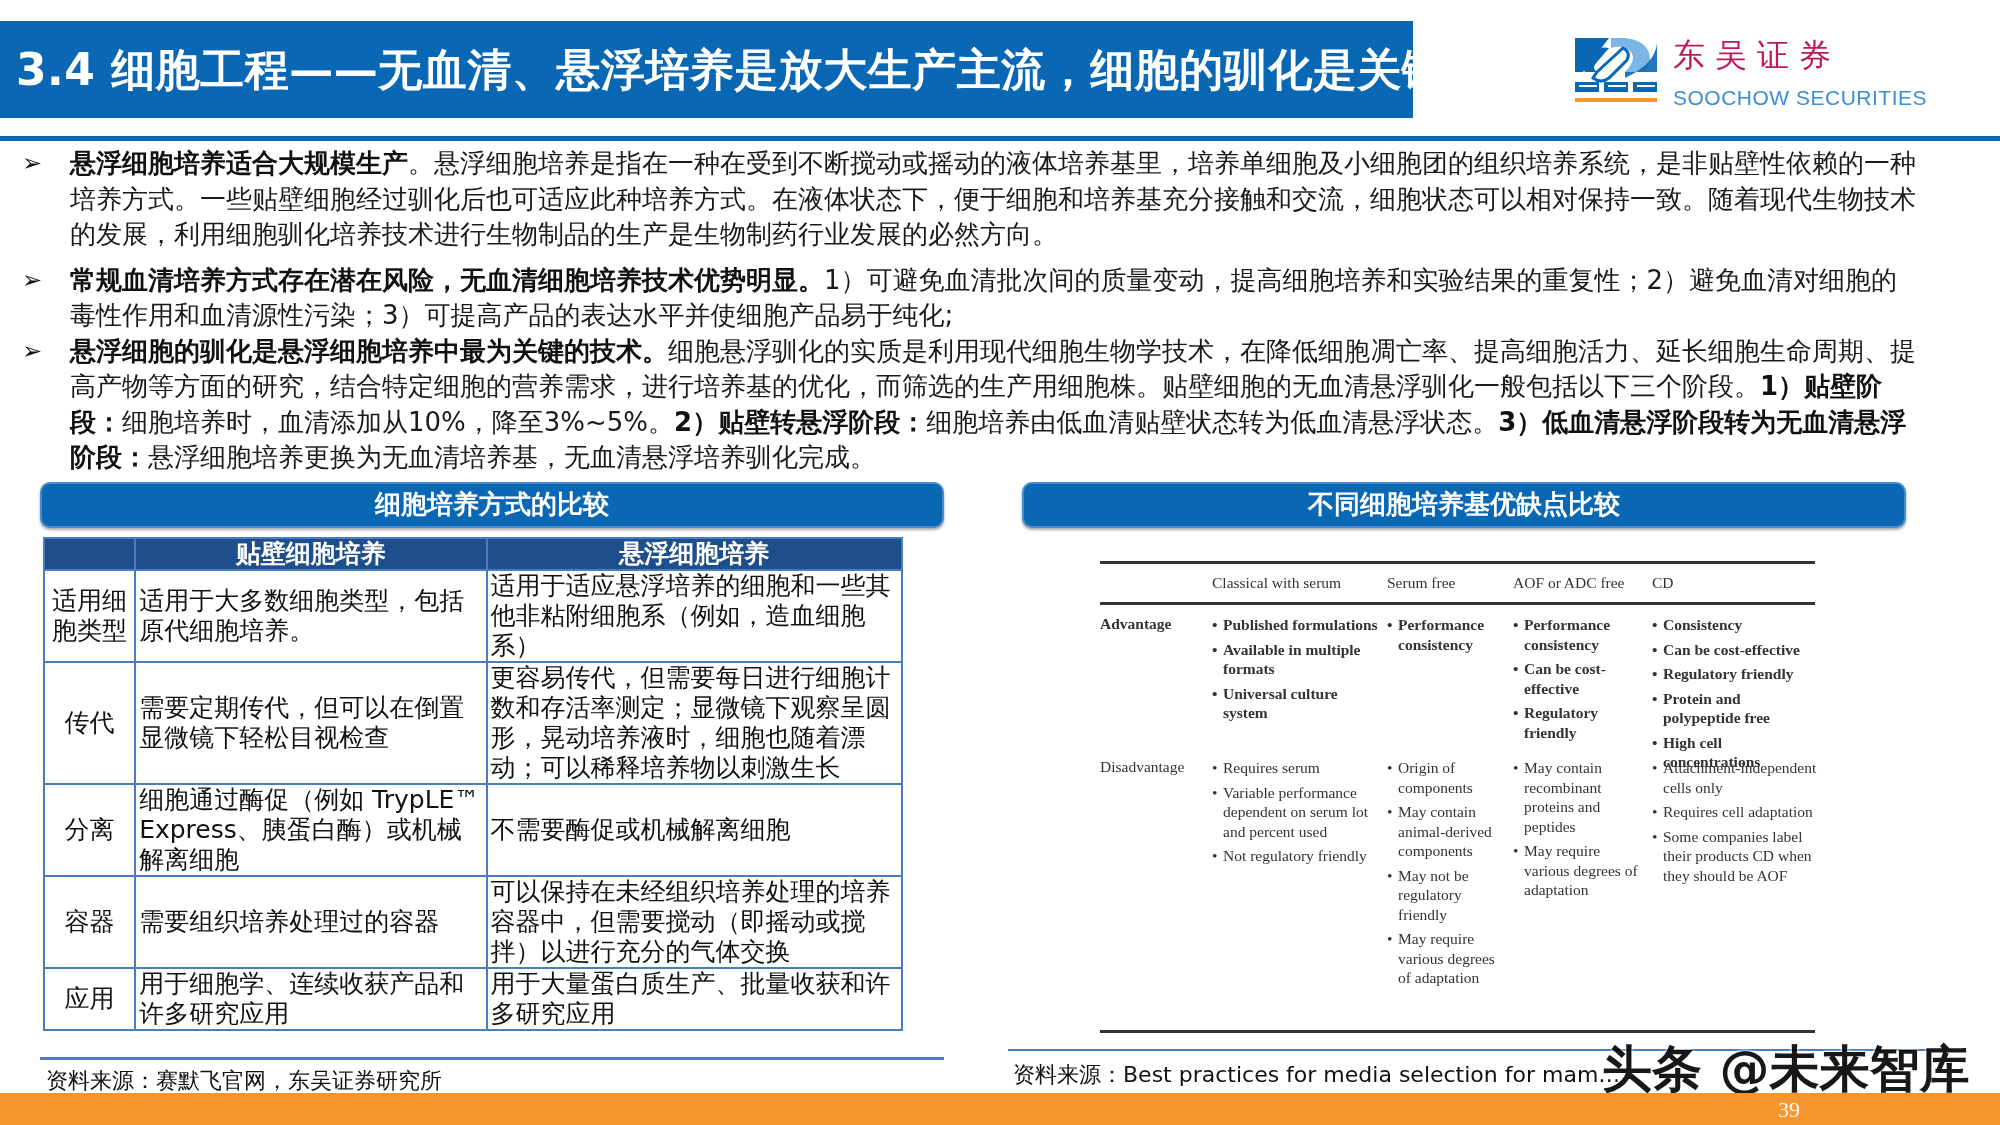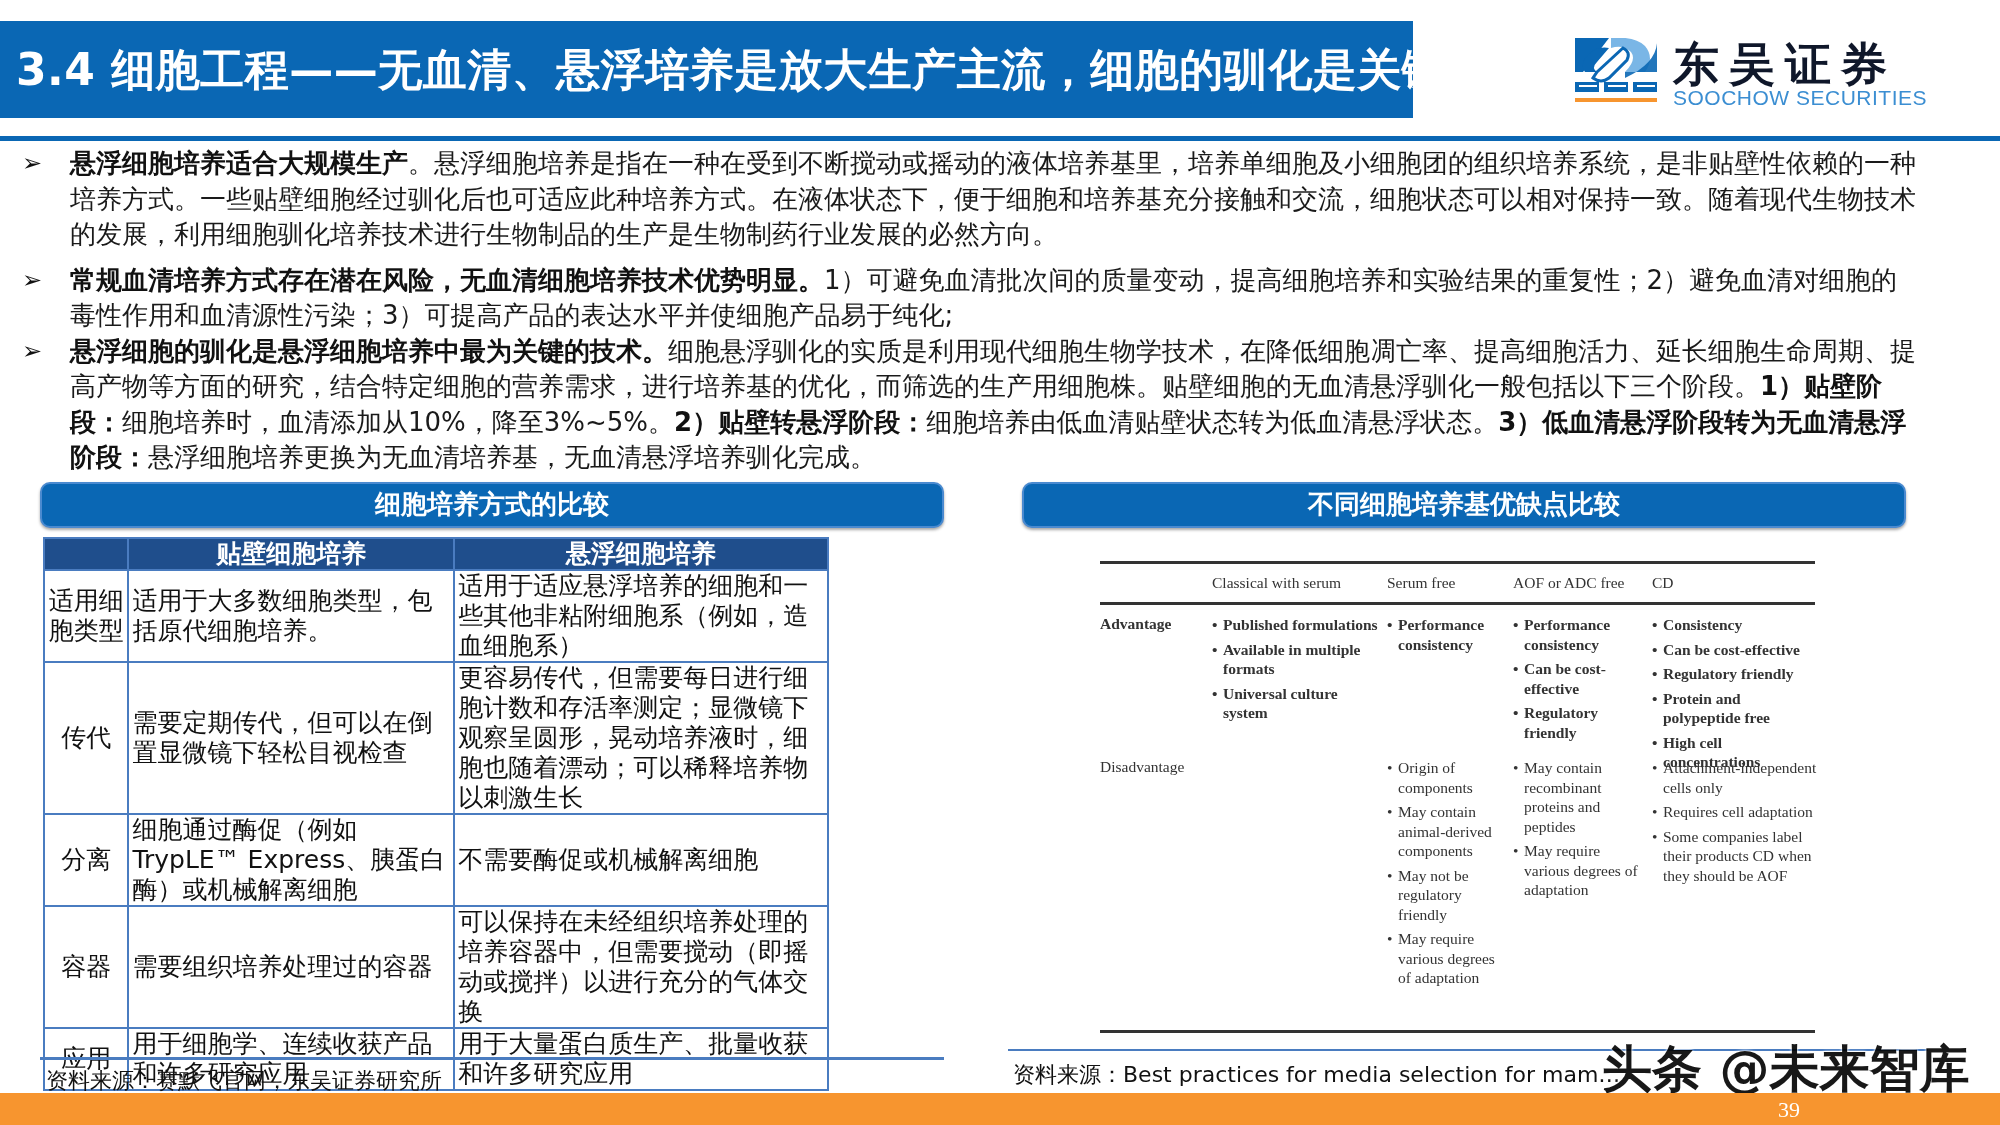--- a/index.html
+++ b/index.html
@@ -4,37 +4,37 @@
 <style>
   * { box-sizing: border-box; margin: 0; padding: 0; }
   html, body { width: 2000px; height: 1125px; overflow: hidden; background: #ffffff; }
   body { position: relative; font-family: "DejaVu Sans", "Liberation Sans", sans-serif; color: #111; }
 
   .title-bar { position: absolute; left: 0; top: 21px; width: 1413px; height: 97px; background: #0a67b4; }
   .title-text { position: absolute; left: 16px; top: 20px; font-size: 44px; font-weight: bold; color: #fff; letter-spacing: 0.5px; white-space: nowrap; }
 
   .logo { position: absolute; left: 1575px; top: 38px; width: 400px; height: 75px; }
   .logo-icon { position: absolute; left: 0; top: 0; width: 82px; height: 70px; }
-  .logo-cn { position: absolute; left: 98px; top: -4px; font-size: 46px; font-weight: bold; color: #0f172a; letter-spacing: 10px; white-space: nowrap; }
+  .logo-cn { position: absolute; left: 98px; top: -4px; font-size: 32px; font-weight: normal; color: #be185d; letter-spacing: 10px; white-space: nowrap; }
   .logo-en { position: absolute; left: 98px; top: 48px; font-family: "Liberation Sans", sans-serif; font-size: 21px; color: #3b8ed2; letter-spacing: 0.5px; white-space: nowrap; }
 
   .top-rule { position: absolute; left: 0; top: 136px; width: 2000px; height: 5px; background: #0a67b4; }
 
   .bullets { position: absolute; left: 22px; top: 146px; width: 1900px; }
   .bullet { position: relative; padding-left: 48px; font-size: 26px; line-height: 35.5px; color: #1a1a1a; }
   .bullet + .bullet { margin-top: 10px; }
   .bullet.tight { margin-top: 0 !important; }
   .bullet .arrow { position: absolute; left: 0; top: 0; font-size: 24px; color: #111; }
   .bullet b { font-weight: bold; color: #111; }
 
   .sec-header { position: absolute; height: 46px; background: #0a67b4; border-radius: 10px; box-shadow: 0 2px 3px rgba(0,0,0,0.35); border: 2px solid #4a8ad0; color: #fff; font-size: 26px; font-weight: bold; text-align: center; line-height: 40px; }
   .sec-left { left: 40px; top: 482px; width: 904px; }
   .sec-right { left: 1022px; top: 482px; width: 884px; }
 
-  table.cmp { position: absolute; left: 43px; top: 537px; width: 786px; border-collapse: collapse; font-size: 25px; line-height: 30px; }
+  table.cmp { position: absolute; left: 43px; top: 537px; width: 860px; border-collapse: collapse; font-size: 25px; line-height: 30px; }
   table.cmp th { background: #1f4e8c; color: #fff; font-weight: bold; height: 32px; border: 2px solid #4a7cc0; font-size: 25px; }
   table.cmp td { border: 2px solid #4a7cc0; padding: 0 3px; vertical-align: middle; color: #111; }
   table.cmp td.lbl { width: 95px; text-align: center; font-family: Liberation Serif, serif; }
   table.cmp td.c1 { width: 366px; }
   table.cmp td.c2 { width: 439px; }
   .left-under { position: absolute; left: 40px; top: 1057px; width: 904px; height: 3px; background: #4a7cc0; }
   .src-left { position: absolute; left: 46px; top: 1066px; font-size: 22px; color: #111; }
 
   .media { position: absolute; left: 1100px; top: 561px; width: 715px; font-family: "Liberation Serif", serif; font-size: 15.5px; color: #333; }
   .media .rule { height: 3px; background: #333; }
@@ -173,20 +173,25 @@
       <div class="item">Consistency</div>
       <div class="item">Can be cost-effective</div>
       <div class="item">Regulatory friendly</div>
       <div class="item">Protein and polypeptide free</div>
       <div class="item">High cell concentrations</div>
     </div>
   </div>
 
   <div class="row" style="height:272px;">
     <div class="rl">Disadvantage</div>
+    <div class="col c-a">
+      <div class="item">Requires serum</div>
+      <div class="item">Variable performance dependent on serum lot and percent used</div>
+      <div class="item">Not regulatory friendly</div>
+    </div>
     <div class="col c-b">
       <div class="item">Origin of components</div>
       <div class="item">May contain animal-derived components</div>
       <div class="item">May not be regulatory friendly</div>
       <div class="item">May require various degrees of adaptation</div>
     </div>
     <div class="col c-c">
       <div class="item">May contain recombinant proteins and peptides</div>
       <div class="item">May require various degrees of adaptation</div>
     </div>

